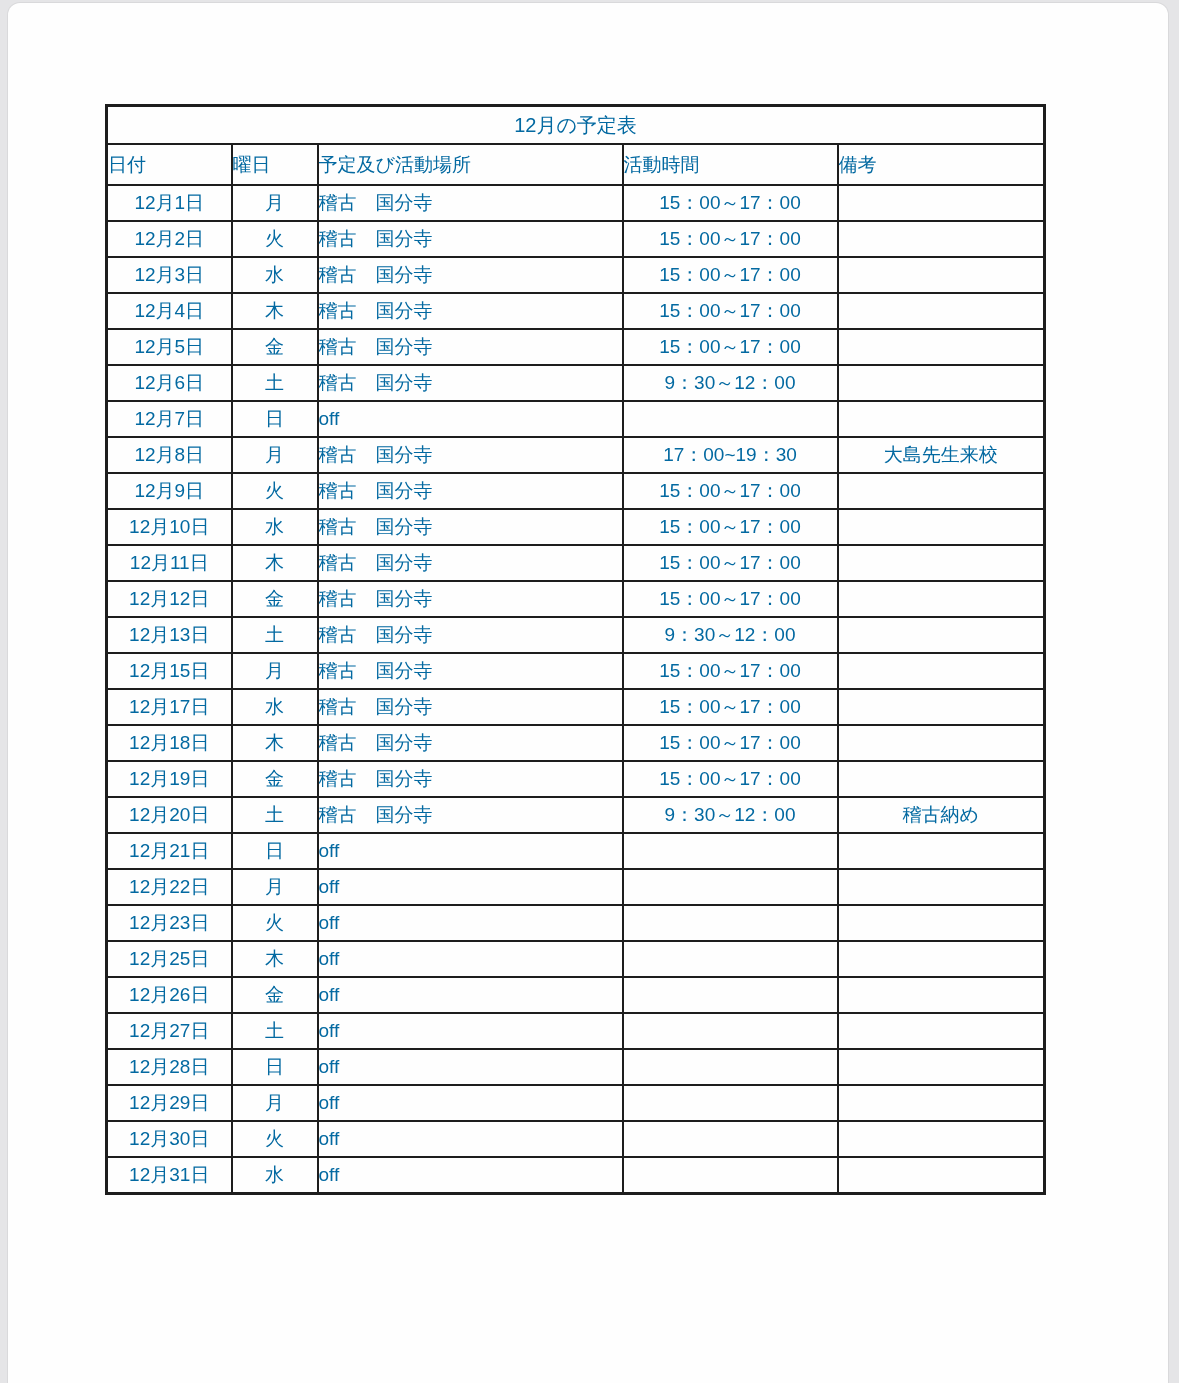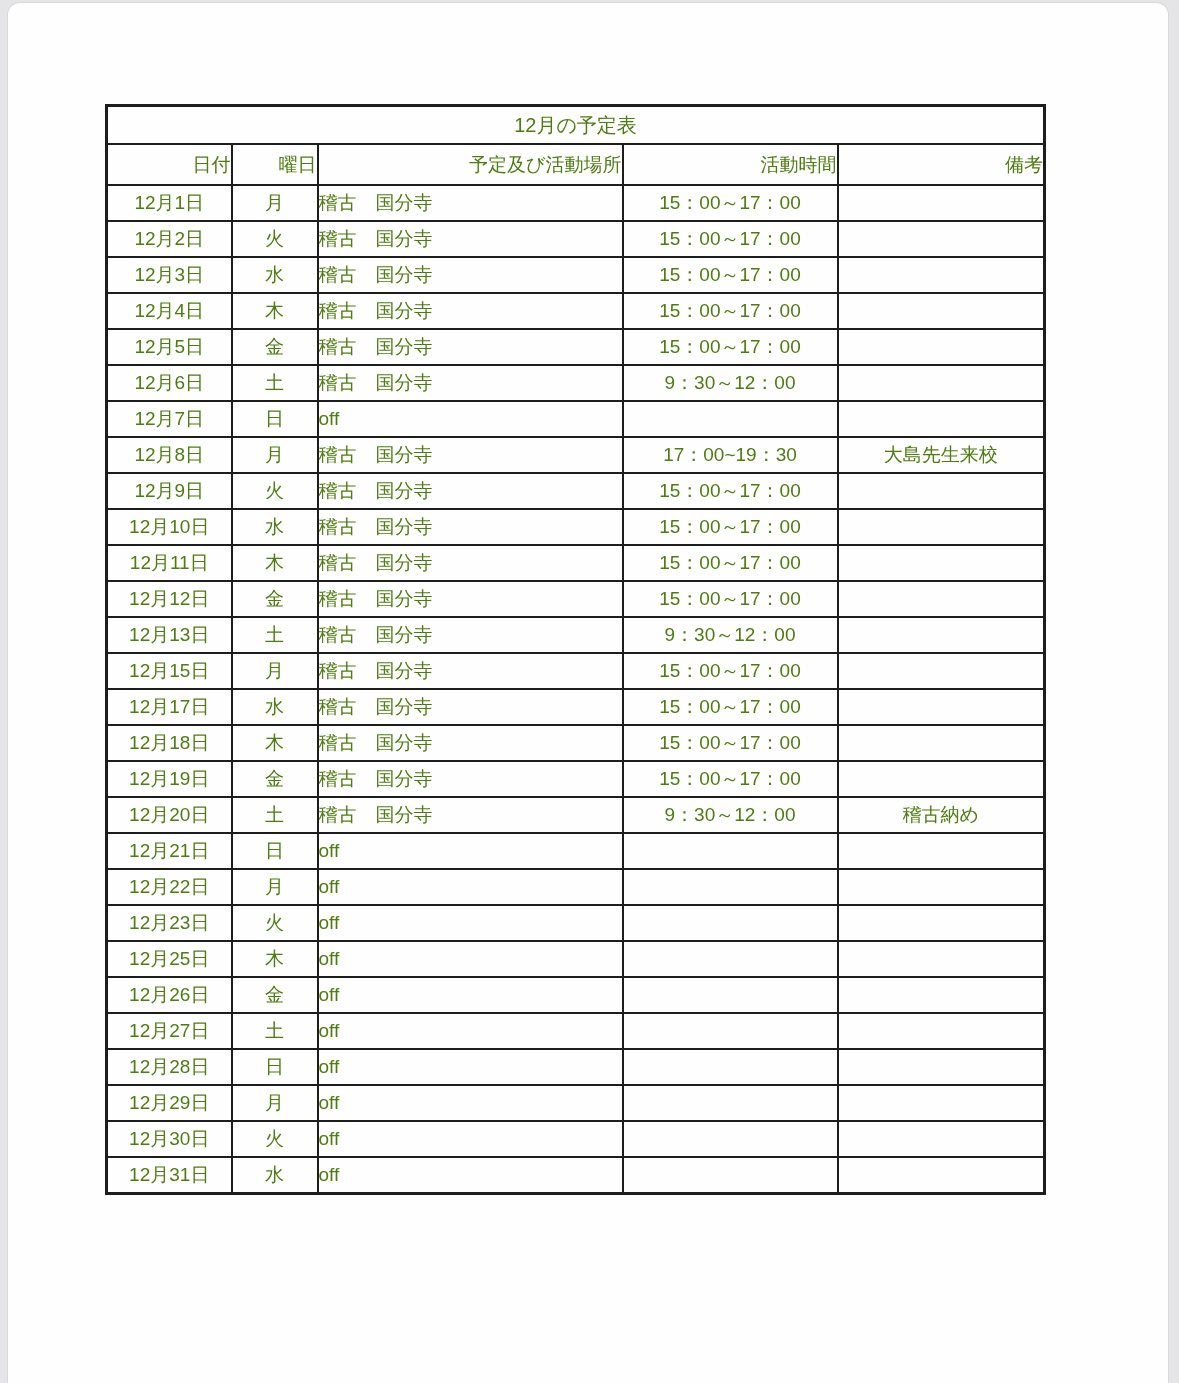--- a/index.html
+++ b/index.html
@@ -25,39 +25,39 @@
     border-radius: 12px 12px 0 0;
     box-shadow: 0 0 0 1px #d9d9db;
   }
   table.schedule {
     position: absolute;
     left: 97px;
     top: 101px;
     width: 938px;
     border-collapse: collapse;
     table-layout: fixed;
-    color: #4d7c0f;
+    color: #0369a1;
     border: 3px solid #1d1d1d;
   }
   table.schedule th, table.schedule td {
     border: 2px solid #1d1d1d;
     overflow: hidden;
     white-space: nowrap;
     font-weight: 400;
     padding: 0;
   }
   tr.title-row th {
     height: 36px;
     font-size: 20px;
     text-align: center;
   }
   tr.header-row th {
     height: 39px;
     font-size: 19px;
-    text-align: right;
+    text-align: left;
     font-family: Liberation Mono, monospace;
   }
   tbody td {
     height: 34px;
     font-size: 19px;
   }
   .c-date { text-align: center; padding-right: 7px; }
   .c-day { text-align: center; }
   .c-activity { text-align: left; padding-left: 3px; }
   .c-time { text-align: center; border-radius: 18px; }

